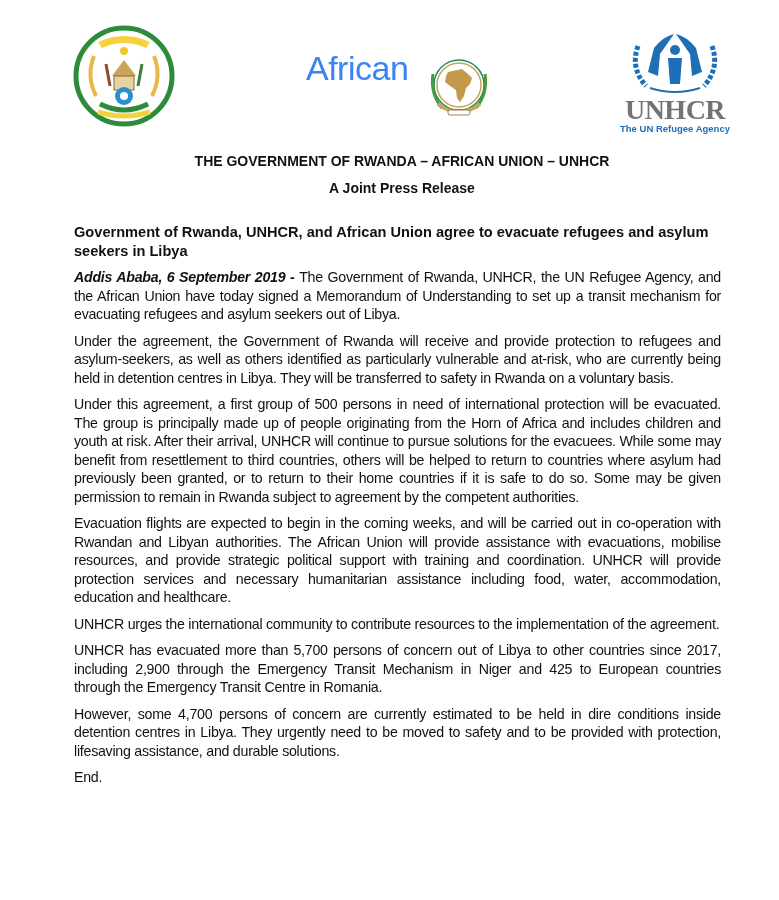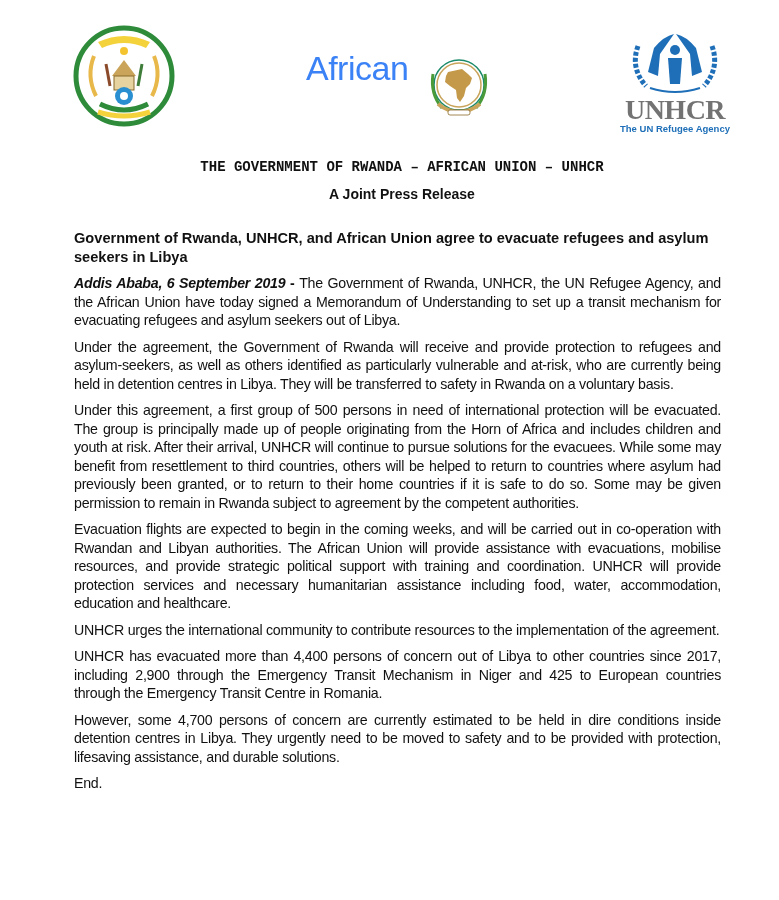--- a/index.html
+++ b/index.html
@@ -16,21 +16,21 @@
   .unhcr-name { position: absolute; left: 0; top: 68px; width: 110px; text-align: center;
                 font-family: Liberation Serif, serif; font-weight: bold; color: #737373;
                 font-size: 28px; letter-spacing: -0.5px; line-height: 28px; }
   .unhcr-tag { position: absolute; left: 0; top: 95px; width: 110px; text-align: center;
                font-family: "Liberation Sans", sans-serif; font-weight: bold; color: #1e6fb8;
                font-size: 9.5px; line-height: 11px; }
 
   .doc { position: absolute; left: 74px; top: 150px; width: 656px;
          font-family: "Liberation Sans", sans-serif; font-size: 14.2px; line-height: 18.5px; }
   .hdr { text-align: center; font-weight: bold; font-size: 14px; }
-  .hdr1 { margin-top: 8px; font-family: Liberation Mono, monospace; }
+  .hdr1 { margin-top: 2px; }
   .hdr2 { margin-top: 8px; }
   .headline { font-weight: bold; margin-top: 26px; font-size: 14.6px; line-height: 18.5px; }
   p { margin: 8px 9px 0 0; text-align: justify; letter-spacing: -0.25px; word-spacing: 0px; }
   .dateline { font-weight: bold; font-style: italic; }
   .dash { font-weight: bold; }
 </style>
 </head>
 <body>
 
 <div class="logos">
@@ -85,16 +85,16 @@
 
 <div class="doc">
   <div class="hdr hdr1">THE GOVERNMENT OF RWANDA – AFRICAN UNION – UNHCR</div>
   <div class="hdr hdr2">A Joint Press Release</div>
   <div class="headline">Government of Rwanda, UNHCR, and African Union agree to evacuate refugees and asylum seekers in Libya</div>
   <p><span class="dateline">Addis Ababa, 6 September 2019</span><span class="dash"> - </span><span>The Government of Rwanda, UNHCR, the UN Refugee Agency, and the African Union have today signed a Memorandum of Understanding to set up a transit mechanism for evacuating refugees and asylum seekers out of Libya.</span></p>
   <p>Under the agreement, the Government of Rwanda will receive and provide protection to refugees and asylum-seekers, as well as others identified as particularly vulnerable and at-risk, who are currently being held in detention centres in Libya. They will be transferred to safety in Rwanda on a voluntary basis.</p>
   <p>Under this agreement, a first group of 500 persons in need of international protection will be evacuated. The group is principally made up of people originating from the Horn of Africa and includes children and youth at risk. After their arrival, UNHCR will continue to pursue solutions for the evacuees. While some may benefit from resettlement to third countries, others will be helped to return to countries where asylum had previously been granted, or to return to their home countries if it is safe to do so. Some may be given permission to remain in Rwanda subject to agreement by the competent authorities.</p>
   <p>Evacuation flights are expected to begin in the coming weeks, and will be carried out in co-operation with Rwandan and Libyan authorities. The African Union will provide assistance with evacuations, mobilise resources, and provide strategic political support with training and coordination. UNHCR will provide protection services and necessary humanitarian assistance including food, water, accommodation, education and healthcare.</p>
   <p>UNHCR urges the international community to contribute resources to the implementation of the agreement.</p>
-  <p>UNHCR has evacuated more than 4,400 persons of concern out of Libya to other countries since 2017, including 2,900 through the Emergency Transit Mechanism in Niger and 425 to European countries through the Emergency Transit Centre in Romania.</p>
+  <p>UNHCR has evacuated more than 5,700 persons of concern out of Libya to other countries since 2017, including 2,900 through the Emergency Transit Mechanism in Niger and 425 to European countries through the Emergency Transit Centre in Romania.</p>
   <p>However, some 4,700 persons of concern are currently estimated to be held in dire conditions inside detention centres in Libya. They urgently need to be moved to safety and to be provided with protection, lifesaving assistance, and durable solutions.</p>
   <p>End.</p>
 </div>
 
 </body></html>

